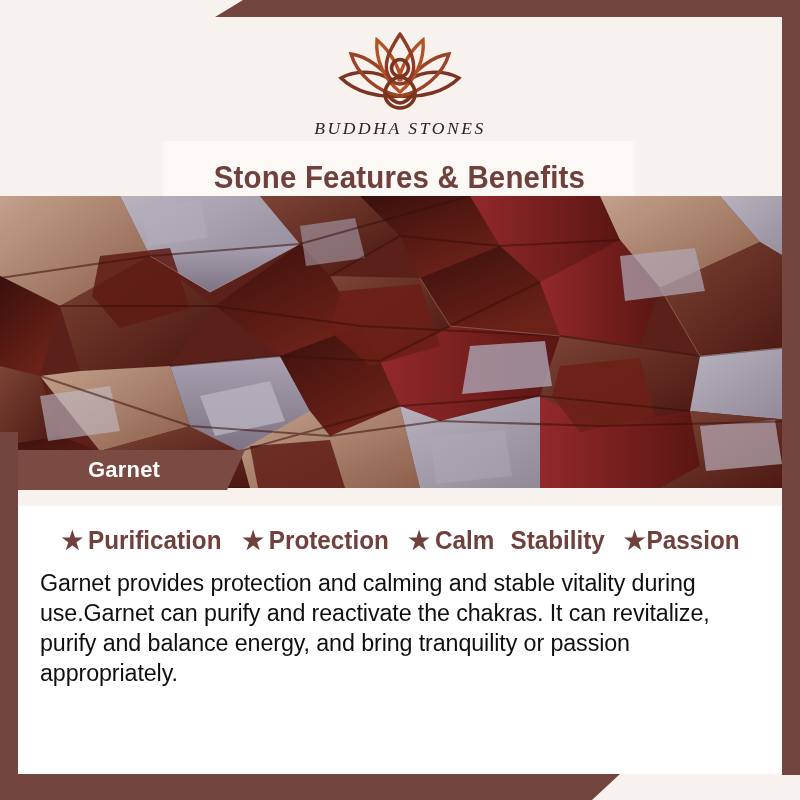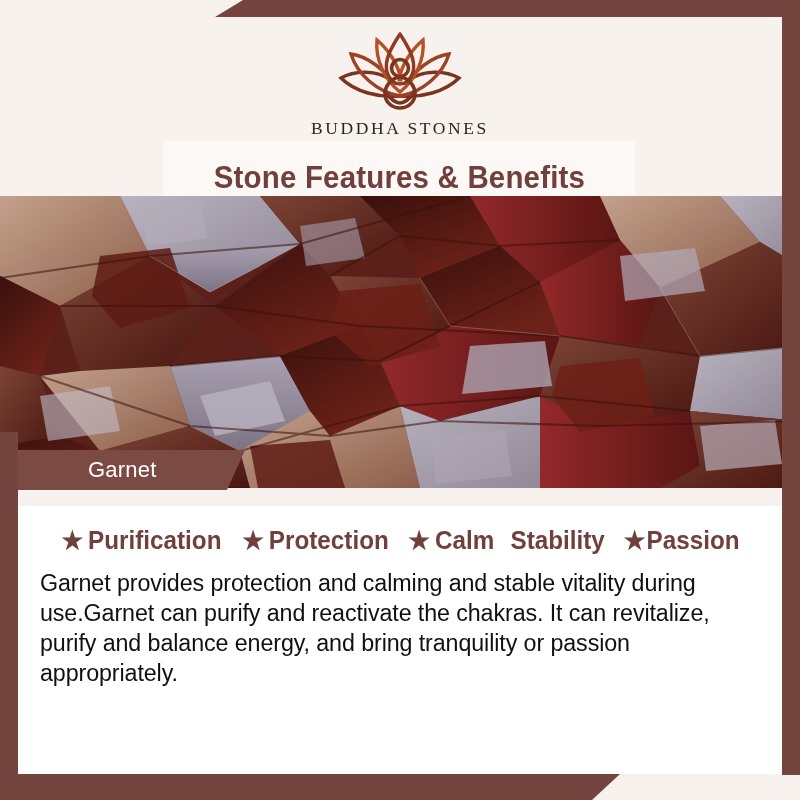--- a/index.html
+++ b/index.html
@@ -63,20 +63,21 @@
     height: 196px;
     background: #f7f2ee;
     z-index: 2;
   }
   .logo-wrap {
     position: absolute;
     top: 18px;
     left: 0;
     width: 800px;
     text-align: center;
+    font-style: italic;
   }
   .logo-mark {
     display: block;
     margin: 0 auto;
   }
   .logo-text {
     margin-top: 2px;
     font-family: "Liberation Serif", serif;
     font-size: 17.5px;
     letter-spacing: 2.6px;
@@ -129,21 +130,21 @@
     height: 40px;
     background: #7b4a43;
     z-index: 5;
     clip-path: polygon(0 0, 100% 0, calc(100% - 18px) 100%, 0 100%);
     display: flex;
     align-items: center;
   }
   .name-text {
     margin-left: 88px;
     font-size: 22px;
-    font-weight: normal;
+    font-weight: bold;
     color: #ffffff;
     letter-spacing: 0.2px;
   }
 
   
   .divider-strip {
     position: absolute;
     top: 488px;
     left: 18px;
     width: 764px;

